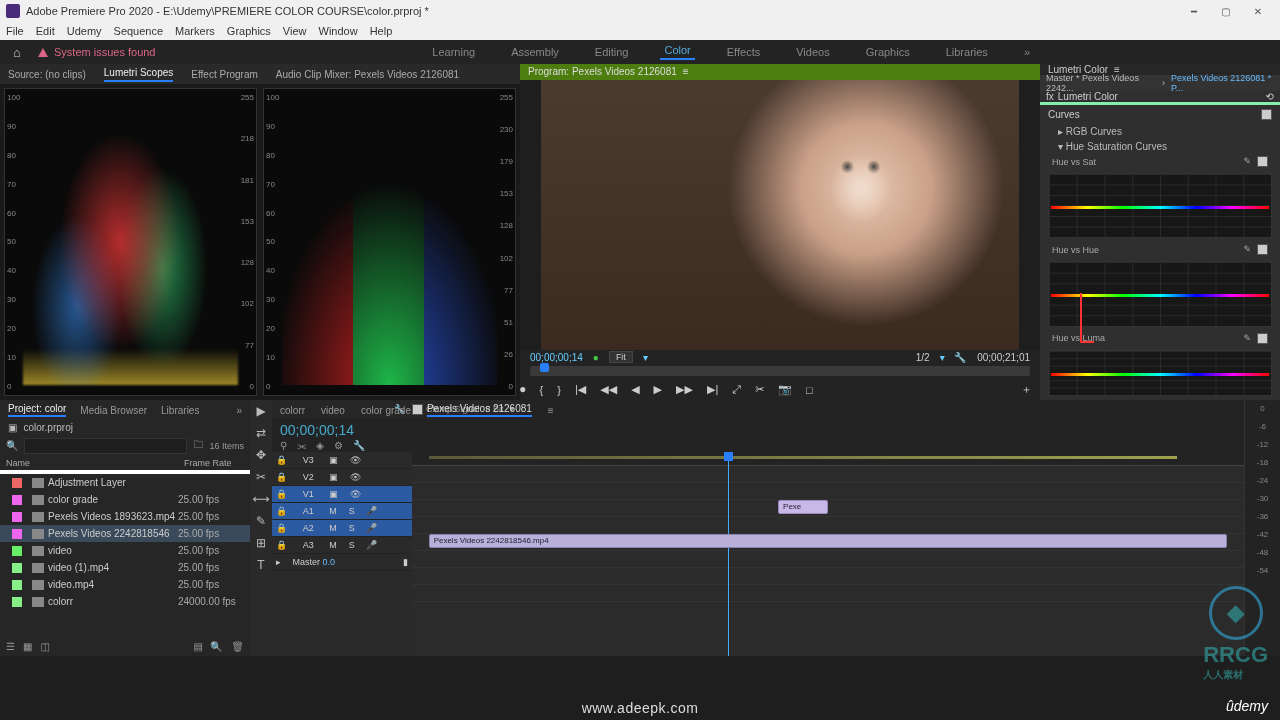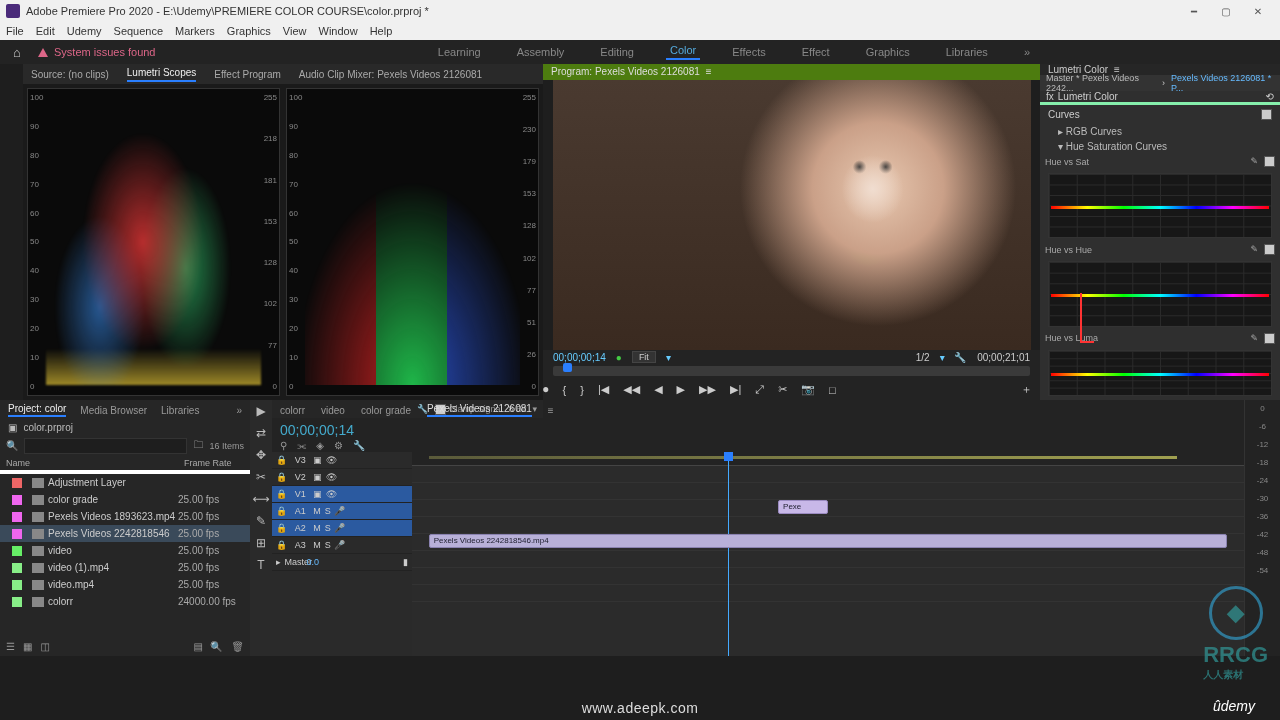--- a/index.html
+++ b/index.html
@@ -10,21 +10,21 @@
 .titlebar .winbtn { width: 32px; height: 18px; display: flex; align-items: center; justify-content: center; font-size: 10px; color: #555; }
 .menubar { height: 18px; background: #f0f0f0; display: flex; align-items: center; padding: 0 6px; color: #333; font-size: 11px; }
 .menubar span { margin-right: 12px; cursor: pointer; }
 .toolbar-warn { height: 24px; background: #232323; display: flex; align-items: center; padding: 0 6px; }
 .toolbar-warn .home { width: 22px; height: 16px; display: flex; align-items: center; justify-content: center; font-size: 13px; color: #ccc; margin-right: 10px; }
 .toolbar-warn .warn { color: #d68; font-size: 11px; display: flex; align-items: center; }
 .toolbar-warn .warn .tri { width: 0; height: 0; border-left: 5px solid transparent; border-right: 5px solid transparent; border-bottom: 9px solid #d68; margin-right: 6px; }
 .workspaces { height: 24px; background: #232323; display: flex; align-items: center; justify-content: center; gap: 28px; font-size: 11px; }
 .workspaces span { color: #888; cursor: pointer; padding: 0 4px; }
 .workspaces span.active { color: #5ad; border-bottom: 2px solid #2a7fff; padding-bottom: 2px; }
-.main { display: flex; height: 336px; margin-left: 23px; }
+.main { display: flex; height: 336px; }
 .left-pane { width: 520px; background: #262626; }
 .source-tabs { height: 20px; background: #292929; display: flex; align-items: center; gap: 18px; padding: 0 8px; font-size: 10px; }
 .source-tabs span { color: #aaa; cursor: pointer; }
 .source-tabs span.active { color: #eee; border-bottom: 2px solid #2a7fff; padding-bottom: 2px; }
 .scopes { height: 316px; display: flex; gap: 6px; padding: 4px; background: #1a1a1a; }
 .scope { flex: 1; background: #0a0a0a; position: relative; border: 1px solid #333; }
 .scope .yaxis { position: absolute; left: 2px; top: 4px; bottom: 4px; width: 14px; display: flex; flex-direction: column; justify-content: space-between; font-size: 8px; color: #888; }
 .scope .yaxis2 { position: absolute; right: 2px; top: 4px; bottom: 4px; width: 16px; display: flex; flex-direction: column; justify-content: space-between; font-size: 8px; color: #888; text-align: right; }
 .scope .rgbwave1 { position: absolute; left: 18px; right: 18px; bottom: 10px; height: 260px; background:
   radial-gradient(ellipse 40% 60% at 45% 45%, rgba(255,60,60,0.7), transparent 70%),
@@ -71,21 +71,21 @@
 .lum-fx { height: 18px; display: flex; align-items: center; padding: 0 6px; font-size: 10px; border-bottom: 3px solid #86efac; }
 .lum-section { padding: 4px 8px; font-size: 10px; color: #ccc; }
 .lum-section .hdr { display: flex; align-items: center; justify-content: space-between; }
 .lum-section .hdr .chk { width: 11px; height: 11px; background: #ccc; border: 1px solid #555; }
 .lum-sub { padding: 2px 8px 2px 18px; font-size: 10px; color: #bbb; cursor: pointer; }
 .curvebox { margin: 4px 8px; height: 128px; background: #171717; position: relative; border: 1px solid #333; }
 .curvebox .grid { position: absolute; inset: 0; background-size: calc(100%/8) calc(100%/6); background-image:
   linear-gradient(#2a2a2a 1px, transparent 1px), linear-gradient(90deg, #2a2a2a 1px, transparent 1px); }
 .curvebox .spectrum { position: absolute; left: 2px; right: 2px; top: 50%; height: 3px; background: linear-gradient(90deg, red, yellow, lime, cyan, blue, magenta, red); }
 .curvebox .dip { position: absolute; left: 14%; top: 48%; width: 14px; height: 50px; border-left: 2px solid #f33; border-bottom: 2px solid #f33; }
-.curve-lbl { display: flex; align-items: center; justify-content: space-between; padding: 2px 5px; font-size: 9px; color: #aaa; }
+.curve-lbl { display: flex; align-items: center; justify-content: space-between; padding: 2px 12px; font-size: 9px; color: #aaa; }
 .curve-lbl .tools { display: flex; gap: 6px; }
 .bottom { display: flex; height: 256px; background: #232323; }
 .project-pane { width: 250px; background: #262626; display: flex; flex-direction: column; }
 .project-tabs { height: 20px; display: flex; align-items: center; gap: 14px; padding: 0 8px; font-size: 10px; }
 .project-tabs span { color: #999; cursor: pointer; }
 .project-tabs span.active { color: #eee; border-bottom: 2px solid #2a7fff; padding-bottom: 1px; }
 .proj-name { padding: 2px 8px; font-size: 10px; color: #bbb; display: flex; align-items: center; gap: 6px; }
 .proj-search { padding: 2px 6px; display: flex; align-items: center; gap: 6px; }
 .proj-search input { flex: 1; background: #1e1e1e; border: 1px solid #333; color: #ccc; height: 16px; font-size: 9px; padding: 0 4px; }
 .proj-search .count { font-size: 9px; color: #999; }
@@ -104,37 +104,37 @@
 .tl-tools { width: 22px; background: #2a2a2a; display: flex; flex-direction: column; align-items: center; padding: 4px 0; gap: 8px; font-size: 12px; color: #bbb; }
 .tl-body { display: flex; flex: 1; }
 .tl-main { flex: 1; display: flex; flex-direction: column; }
 .tl-tabs { height: 20px; display: flex; align-items: center; gap: 16px; padding: 0 8px; font-size: 10px; }
 .tl-tabs span { color: #999; cursor: pointer; }
 .tl-tabs span.active { color: #ddd; border-bottom: 2px solid #2a7fff; padding-bottom: 1px; }
 .tl-time { padding: 2px 8px; font-size: 14px; color: #4ac; }
 .tl-icons { display: flex; gap: 10px; padding: 0 8px; font-size: 10px; color: #999; }
 .tl-tracks { flex: 1; display: flex; }
 .tl-trackhead { width: 140px; background: #2a2a2a; }
-.tl-trackhead .trow { height: 17px; display: flex; align-items: center; gap: 4px; padding: 0 4px; font-size: 9px; border-bottom: 1px solid #222; }
+.tl-trackhead .trow { height: 17px; display: flex; align-items: center; gap: 12px; padding: 0 4px; font-size: 9px; border-bottom: 1px solid #222; }
 .tl-trackhead .trow.active { background: #2b5aa0; }
 .tl-trackhead .trow .lbl { width: 18px; text-align: center; }
 .tl-canvas { flex: 1; position: relative; background: #2b2b2b; }
 .tl-canvas .ruler { height: 14px; border-bottom: 1px solid #444; background: #232323; position: relative; }
 .tl-canvas .ruler .bar { position: absolute; left: 2%; right: 8%; top: 4px; height: 3px; background: linear-gradient(90deg, #5a5a3a, #a0a050); }
 .tl-canvas .playhead { position: absolute; left: 38%; top: 0; bottom: 0; width: 1px; background: #4af; }
 .tl-canvas .playhead::before { content:""; position:absolute; top: 0; left: -4px; width: 9px; height: 9px; background: #2a7fff; }
 .tl-canvas .clip { position: absolute; height: 14px; border-radius: 2px; font-size: 8px; padding: 1px 4px; color: #223; overflow: hidden; }
 .tl-canvas .clip.v2 { top: 48px; left: 44%; width: 6%; background: #c8b8e8; border: 1px solid #9a8ac0; }
 .tl-canvas .clip.v1 { top: 82px; left: 2%; width: 96%; background: #b8b0d8; border: 1px solid #8a82b0; }
 .tl-canvas .trline { position:absolute; left:0; right:0; height:17px; border-bottom:1px solid #333; }
 .audio-pane { width: 36px; background: #232323; border-left: 1px solid #333; display: flex; flex-direction: column; align-items: center; padding: 4px 2px; font-size: 8px; color: #888; }
 .audio-pane .lvl { height: 18px; }
 .watermark { position: absolute; right: 12px; bottom: 38px; color: #3aa; font-size: 22px; font-weight: bold; opacity: .6; }
 .watermark .circ { width: 54px; height: 54px; border: 3px solid #3ad; border-radius: 50%; display: flex; align-items: center; justify-content: center; margin: 0 auto 2px; }
-.udemy { position: absolute; right: 25px; bottom: 6px; color: #fff; font-size: 14px; font-style: italic; }
+.udemy { position: absolute; right: 12px; bottom: 6px; color: #fff; font-size: 14px; font-style: italic; }
 .adeepk { position: absolute; right: 0; left:0; text-align:center; bottom: 4px; color: #ddd; font-size: 14px; letter-spacing: .5px; }
 .icon-chk { display:inline-block; width:11px; height:11px; background:#ccc; border:1px solid #555; }
 .icon-eye::before{content:"👁";font-size:9px;}
 .icon-lock::before{content:"🔒";font-size:9px;}
 </style>
 </head>
 <body>
 
 <div class="titlebar">
   <div class="icon"></div>
@@ -163,21 +163,21 @@
     <div class="tri"></div>
     <span>System issues found</span>
   </div>
   <div style="flex:1"></div>
   <div class="workspaces">
     <span>Learning</span>
     <span>Assembly</span>
     <span>Editing</span>
     <span class="active">Color</span>
     <span>Effects</span>
-    <span>Effect</span>
+    <span>Videos</span>
     <span>Graphics</span>
     <span>Libraries</span>
     <span>»</span>
   </div>
   <div style="width:240px"></div>
 </div>
 
 <div class="main">
   <div class="left-pane">
     <div class="source-tabs">

